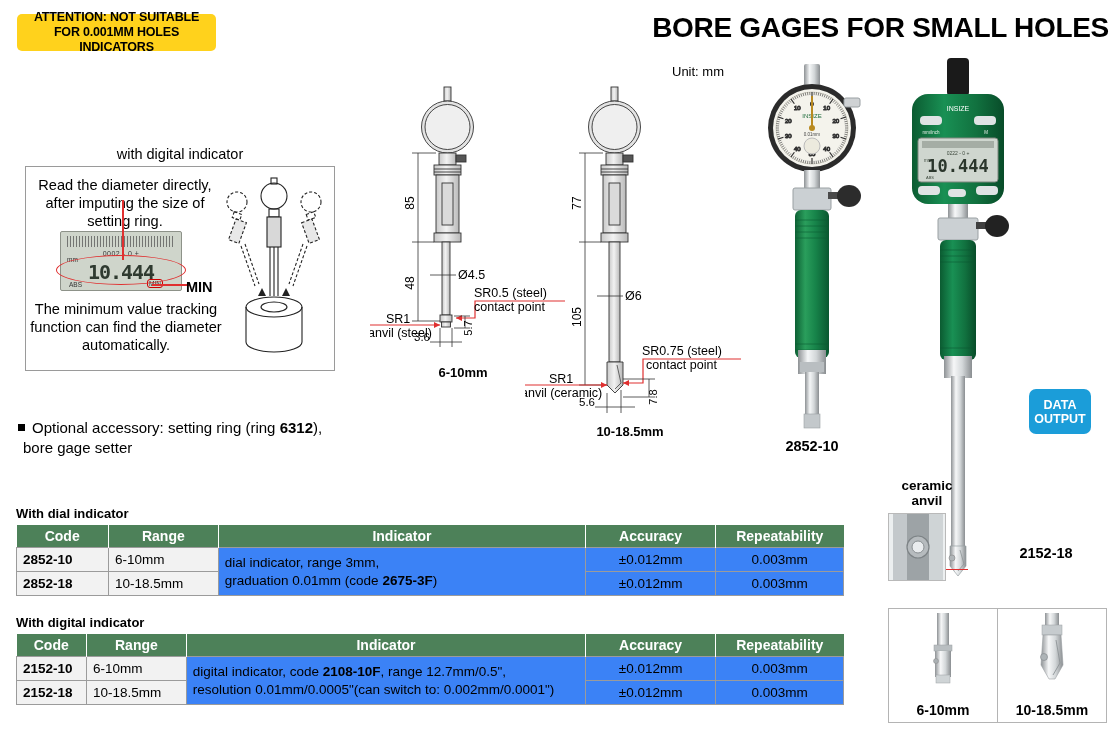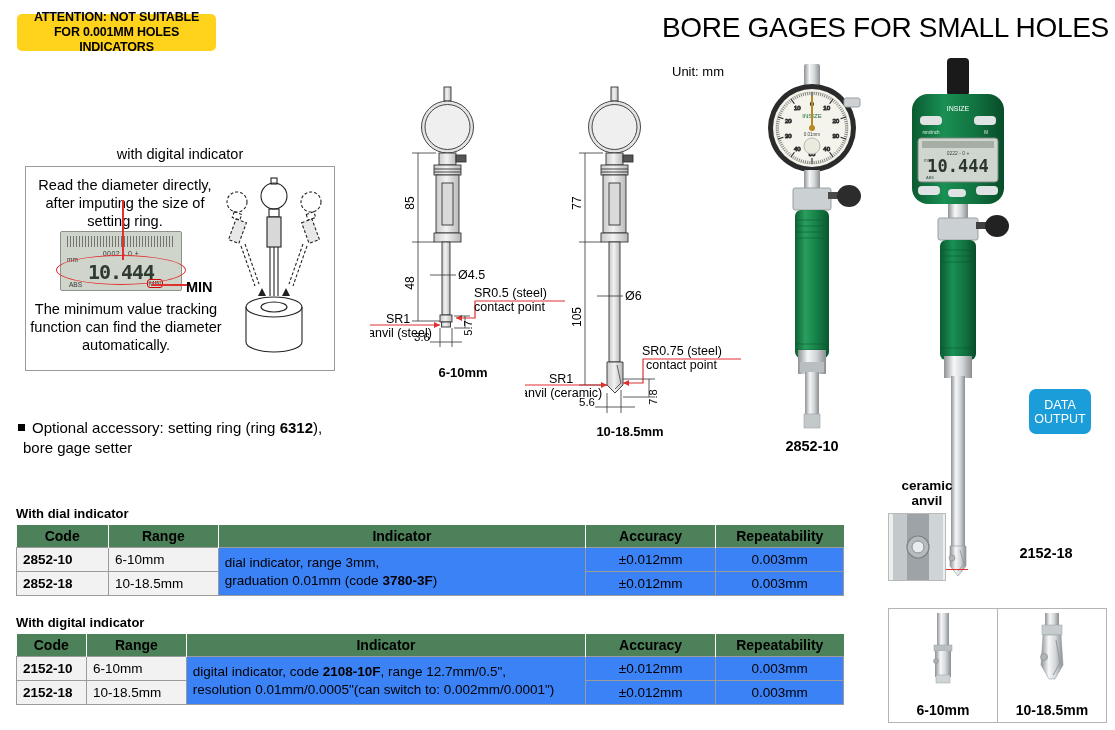--- a/index.html
+++ b/index.html
@@ -24,21 +24,21 @@
     display: flex; flex-direction: column;
     align-items: center; justify-content: center;
     font-size: 12.5px; font-weight: bold; line-height: 15px;
     letter-spacing: -0.2px;
     text-align: center;
   }
 
   
   #page-title {
     right: 6px; top: 12px;
-    font-size: 28px; font-weight: normal;
+    font-size: 28px; font-weight: bold;
     letter-spacing: -0.3px;
     white-space: nowrap;
   }
 
   
   #digital-panel-caption {
     left: 25px; top: 146px; width: 310px;
     text-align: center; font-size: 14.5px;
   }
   #digital-panel {
@@ -123,21 +123,21 @@
   #tbl1-title { left: 16px; top: 506px; }
   #tbl2-title { left: 16px; top: 615px; }
   table.spec {
     position: absolute;
     border-collapse: collapse;
     font-size: 13.5px;
     background: #fff;
   }
   table.spec th {
     background: #4d8159;
-    color: #000000;
+    color: #ffffff;
     font-weight: bold;
     font-size: 14px;
     padding: 3px 4px;
     border-left: 1px solid #ffffff;
     border-right: 1px solid #ffffff;
     text-align: center;
     height: 16px;
   }
   table.spec th:first-child { border-left: none; }
   table.spec th:last-child { border-right: none; }
@@ -160,21 +160,21 @@
   .photo-label { font-size: 14.5px; font-weight: bold; text-align:center; }
   #label-2852 { left: 742px; top: 438px; width: 140px; }
   #label-2152 { left: 1000px; top: 545px; width: 92px; }
   #ceramic-anvil-label {
     left: 888px; top: 478px; width: 78px;
     font-size: 13.5px; font-weight: bold; text-align:center; line-height:15px;
   }
   #data-output-badge {
     left: 1029px; top: 389px; width: 62px; height: 45px;
     background: #1b9dd9; border-radius: 7px;
-    color: #fff; font-size: 12.5px; font-weight: normal;
+    color: #fff; font-size: 12.5px; font-weight: bold;
     display:flex; flex-direction:column; align-items:center; justify-content:center;
     line-height: 14px; text-align:center;
   }
 
   
   #bottom-photos {
     left: 888px; top: 608px; width: 219px; height: 115px;
     border: 1px solid #b4b4b4; background:#fff;
     display:flex;
   }
@@ -676,21 +676,21 @@
       <th>Accuracy</th>
       <th>Repeatability</th>
     </tr>
   </thead>
   <tbody>
     <tr>
       <td class="code">2852-10</td>
       <td class="range">6-10mm</td>
       <td class="ind" rowspan="2">
         <div>dial indicator, range 3mm,</div>
-        <div><span>graduation 0.01mm (code </span><b>3780-3F</b><span>)</span></div>
+        <div><span>graduation 0.01mm (code </span><b>2675-3F</b><span>)</span></div>
       </td>
       <td class="ctr">±0.012mm</td>
       <td class="ctr">0.003mm</td>
     </tr>
     <tr>
       <td class="code">2852-18</td>
       <td class="range">10-18.5mm</td>
       <td class="ctr">±0.012mm</td>
       <td class="ctr">0.003mm</td>
     </tr>

